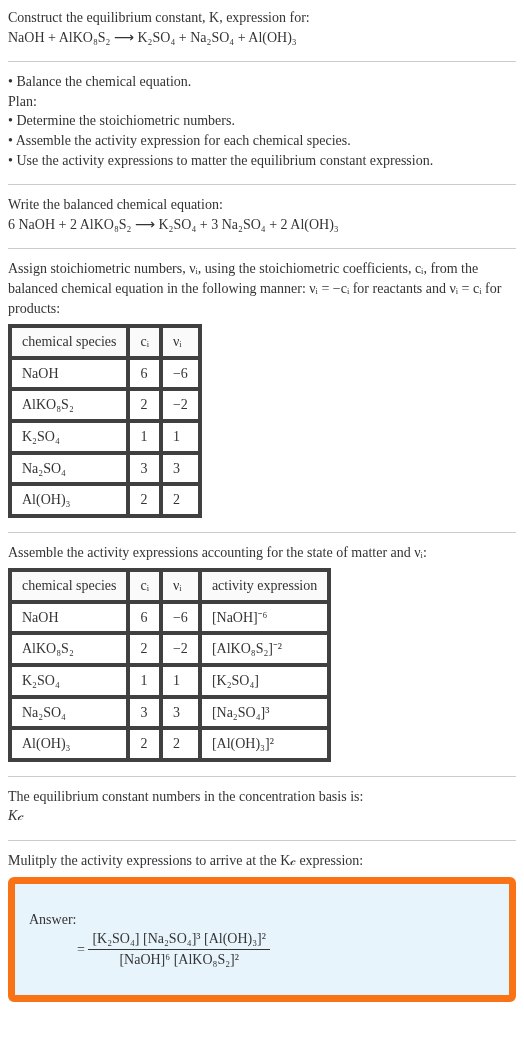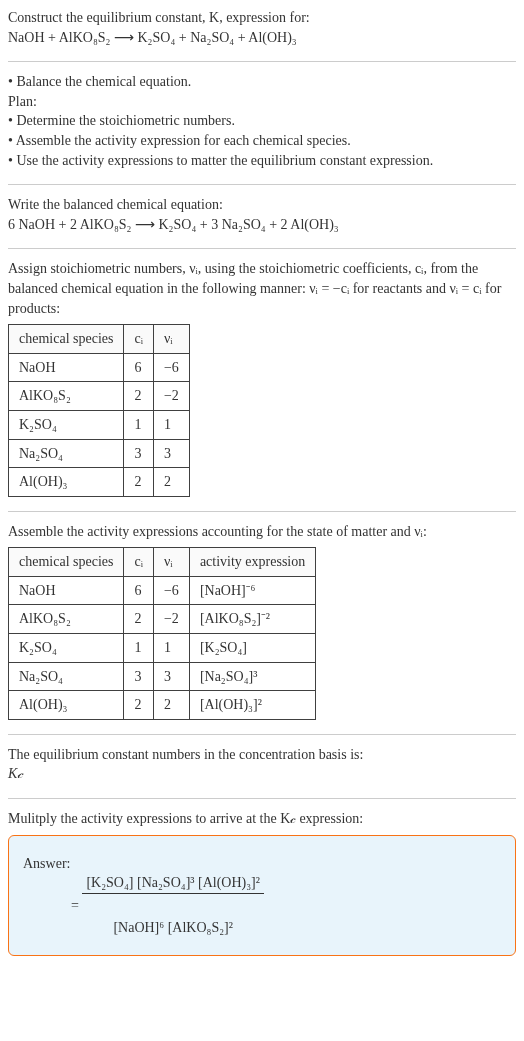--- a/index.html
+++ b/index.html
@@ -17,52 +17,51 @@
   hr {
     border: none;
     border-top: 1px solid #ccc;
     margin: 10px 0;
   }
   table {
     border-collapse: collapse;
     margin: 6px 0;
   }
   th, td {
-    border: 1px solid #404040;
+    border: 4px solid #404040;
     padding: 4px 10px;
     text-align: left;
     font-weight: normal;
   }
   th {
     background: #fafafa;
   }
   .answer-box {
     background: #e8f4fb;
-    border: 1px solid #f97316;
+    border: 7px solid #f97316;
     border-radius: 6px;
-    padding: 18px 14px;
+    padding: 26px 14px;
     margin-top: 6px;
   }
   .indent {
     padding-left: 30px;
   }
   .frac {
     display: inline-block;
     text-align: center;
     vertical-align: middle;
   }
   .frac .num {
     display: block;
     border-bottom: 1px solid #333;
     padding: 0 4px;
   }
   .frac .den {
     display: block;
     padding: 0 4px;
-    margin-top: 24px;
   }
   .nowrap { white-space: nowrap; }
   .ital { font-style: italic; }
 </style>
 </head>
 <body>
 
 <div class="section">
   <div>Construct the equilibrium constant, K, expression for:</div>
   <div>NaOH + AlKO₈S₂  ⟶  K₂SO₄ + Na₂SO₄ + Al(OH)₃</div>

